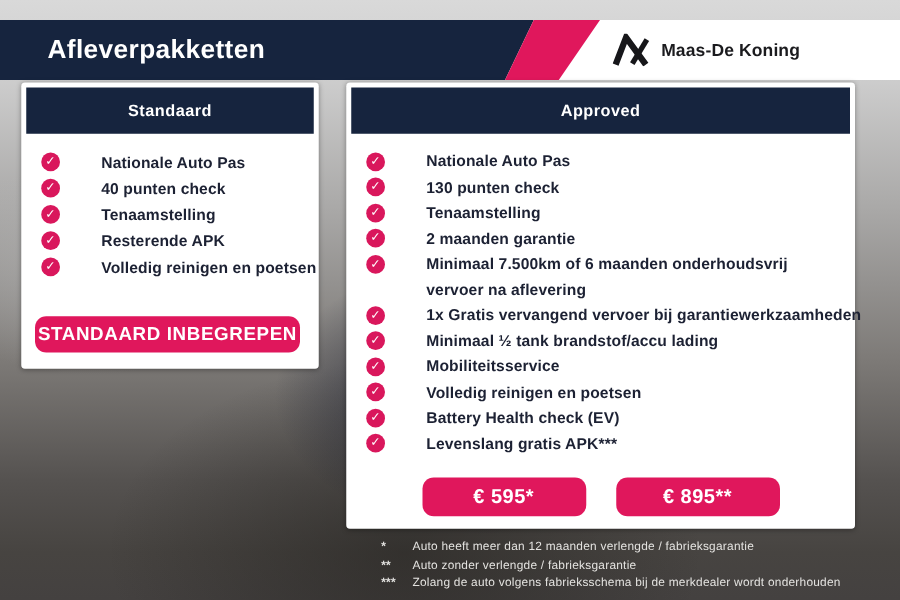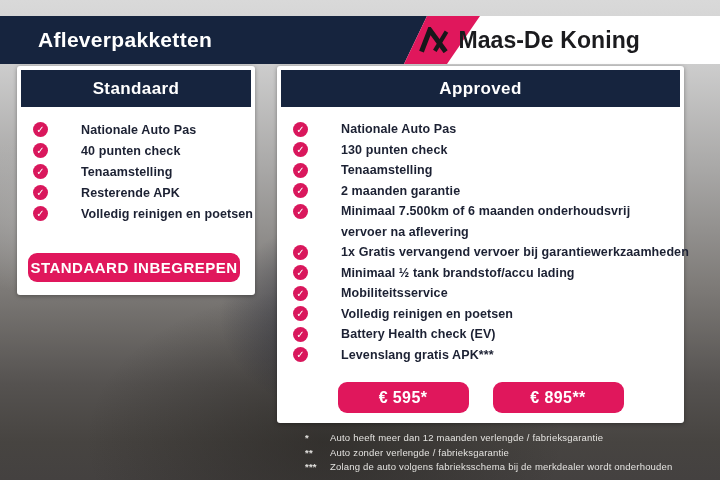--- a/index.html
+++ b/index.html
@@ -18,29 +18,29 @@
   
   .topbar { position:absolute; top:16px; left:0; width:720px; height:48px; background:#ffffff; }
   .topbar-navy { position:absolute; top:0; left:0; width:720px; height:48px; background:#16243e;
     clip-path:polygon(0 0, 427px 0, 404px 48px, 0 48px); }
   .topbar-pink { position:absolute; top:0; left:0; width:720px; height:48px; background:#e0175c;
     clip-path:polygon(427px 0, 480px 0, 447px 48px, 404px 48px); }
   .topbar-title { position:absolute; left:38px; top:0; height:48px; display:flex; align-items:center;
     color:#ffffff; font-size:21px; font-weight:bold; letter-spacing:0.3px; }
   .brand { position:absolute; right:80px; top:0; height:48px; display:flex; align-items:center; gap:9px; }
   .brand svg { display:block; }
-  .brand-label { font-size:23px; font-weight:bold; color:#1b1b1e; letter-spacing:0.1px; }
+  .brand-label { font-size:14px; font-weight:bold; color:#1b1b1e; letter-spacing:0.1px; }
 
   
   .card { position:absolute; background:#ffffff; border-radius:3px; padding:4px;
     box-shadow:0 1px 4px rgba(0,0,0,0.35); }
   .card-std { left:17px; top:66px; width:238px; height:229px; }
   .card-app { left:277px; top:66px; width:407px; height:357px; }
   .card-header { background:#16243e; height:37px; display:flex; align-items:center; justify-content:center;
-    color:#ffffff; font-size:17px; font-weight:bold; letter-spacing:0.4px; }
+    color:#ffffff; font-size:13px; font-weight:bold; letter-spacing:0.4px; }
   .card-list { padding:12px 6px 0 12px; }
   .row { display:flex; align-items:center; gap:9px; height:20.5px; }
   .card-std .row { height:21px; }
   .check { flex:none; width:15px; height:15px; border-radius:50%; background:#d9175c; color:#ffffff;
     font-size:10px; line-height:15px; text-align:center; font-weight:bold; }
   .row-text { font-size:12.5px; font-weight:bold; color:#1c2133; white-space:nowrap; letter-spacing:0.1px;padding-left:24px; }
   .row-cont { padding-left:24px; }
 
   .btn { background:#e0175c; color:#ffffff; border:none; border-radius:9px; font-weight:bold;
     font-family:inherit; cursor:pointer; display:flex; align-items:center; justify-content:center; }

